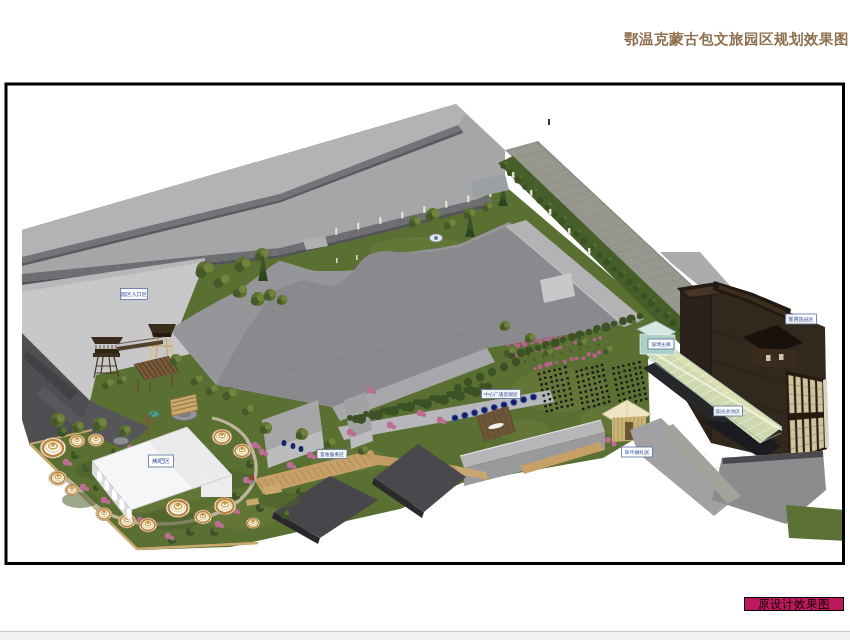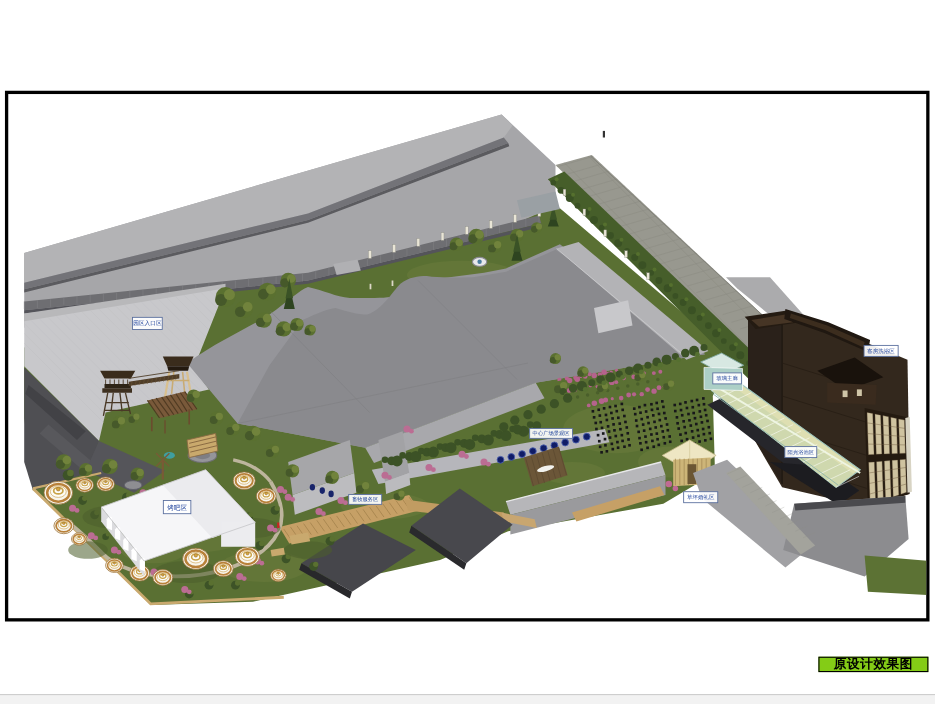--- a/index.html
+++ b/index.html
@@ -1,19 +1,19 @@
 <!DOCTYPE html>
 <html><head>
 <meta charset="utf-8">
 <style>
   html,body{margin:0;padding:0;background:#ffffff;}
   .page{position:relative;width:850px;height:640px;overflow:hidden;font-family:"Liberation Sans", sans-serif;}
   .title{position:absolute;top:30px;right:1px;font-size:14.5px;font-weight:bold;color:#8f6e4e;letter-spacing:0.5px;}
-  .stamp{position:absolute;left:744px;top:597px;width:98px;height:12px;background:#84cc16;border:1.5px solid #000;
-         font-size:11.5px;font-weight:bold;color:#000;text-align:center;line-height:12.5px;letter-spacing:0.5px;}
+  .stamp{position:absolute;left:744px;top:597px;width:98px;height:12px;background:#be185d;border:1.5px solid #000;
+         font-size:11.5px;font-weight:normal;color:#000;text-align:center;line-height:12.5px;letter-spacing:0.5px;}
 </style>
 </head>
 <body>
 <div class="page">
 
 <svg width="850" height="640" viewBox="0 0 850 640">
 
   <rect x="0" y="631" width="850" height="1.2" fill="#c9c9c9"></rect>
   <rect x="0" y="632.2" width="850" height="7.8" fill="#f2f2f2"></rect>
 
@@ -1157,15 +1157,16 @@
 <text x="637" y="453.8" font-size="5" fill="#23469e" text-anchor="middle" font-family="Liberation Sans, sans-serif">草坪婚礼区</text>
 <rect x="648.0" y="339.0" width="26" height="10" fill="#ffffff" fill-opacity="0.92" stroke="#5a6f9e" stroke-width="0.8"></rect>
 <text x="661" y="345.7" font-size="4.8" fill="#23469e" text-anchor="middle" font-family="Liberation Sans, sans-serif">玻璃主廊</text>
 <rect x="713.5" y="406.0" width="29" height="10" fill="#ffffff" fill-opacity="0.92" stroke="#5a6f9e" stroke-width="0.8"></rect>
 <text x="728" y="412.7" font-size="4.8" fill="#23469e" text-anchor="middle" font-family="Liberation Sans, sans-serif">阳光浴池区</text>
 <rect x="785.5" y="314.0" width="31" height="10" fill="#ffffff" fill-opacity="0.92" stroke="#5a6f9e" stroke-width="0.8"></rect>
 <text x="801" y="320.8" font-size="5" fill="#23469e" text-anchor="middle" font-family="Liberation Sans, sans-serif">客房洗浴区</text>
   </g>
 </svg>
 
+<div class="title">鄂温克蒙古包文旅园区规划效果图</div>
 
 <div class="stamp">原设计效果图</div>
 </div>
 
 </body></html>

